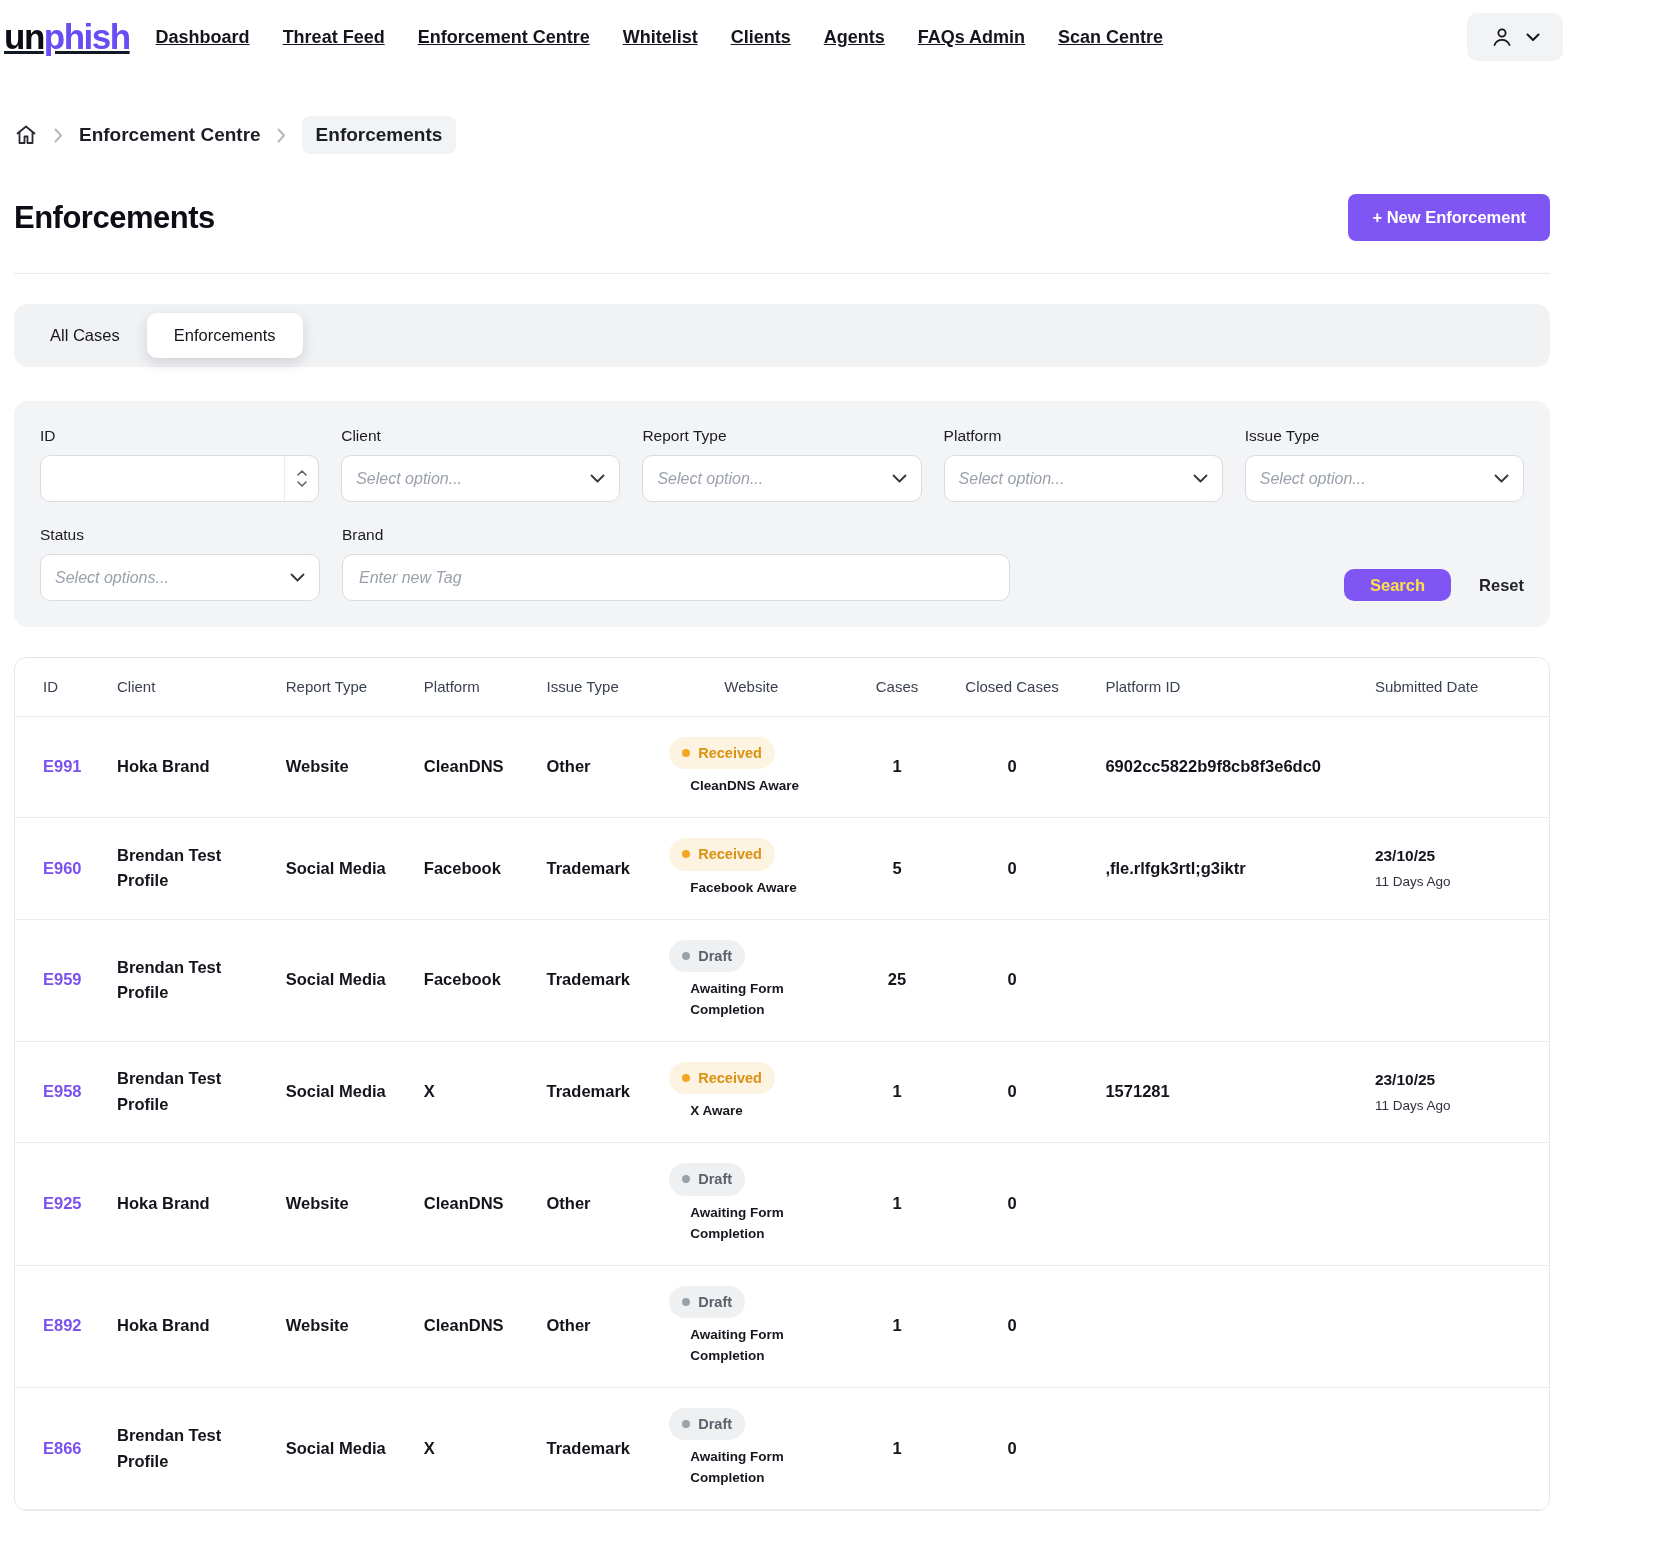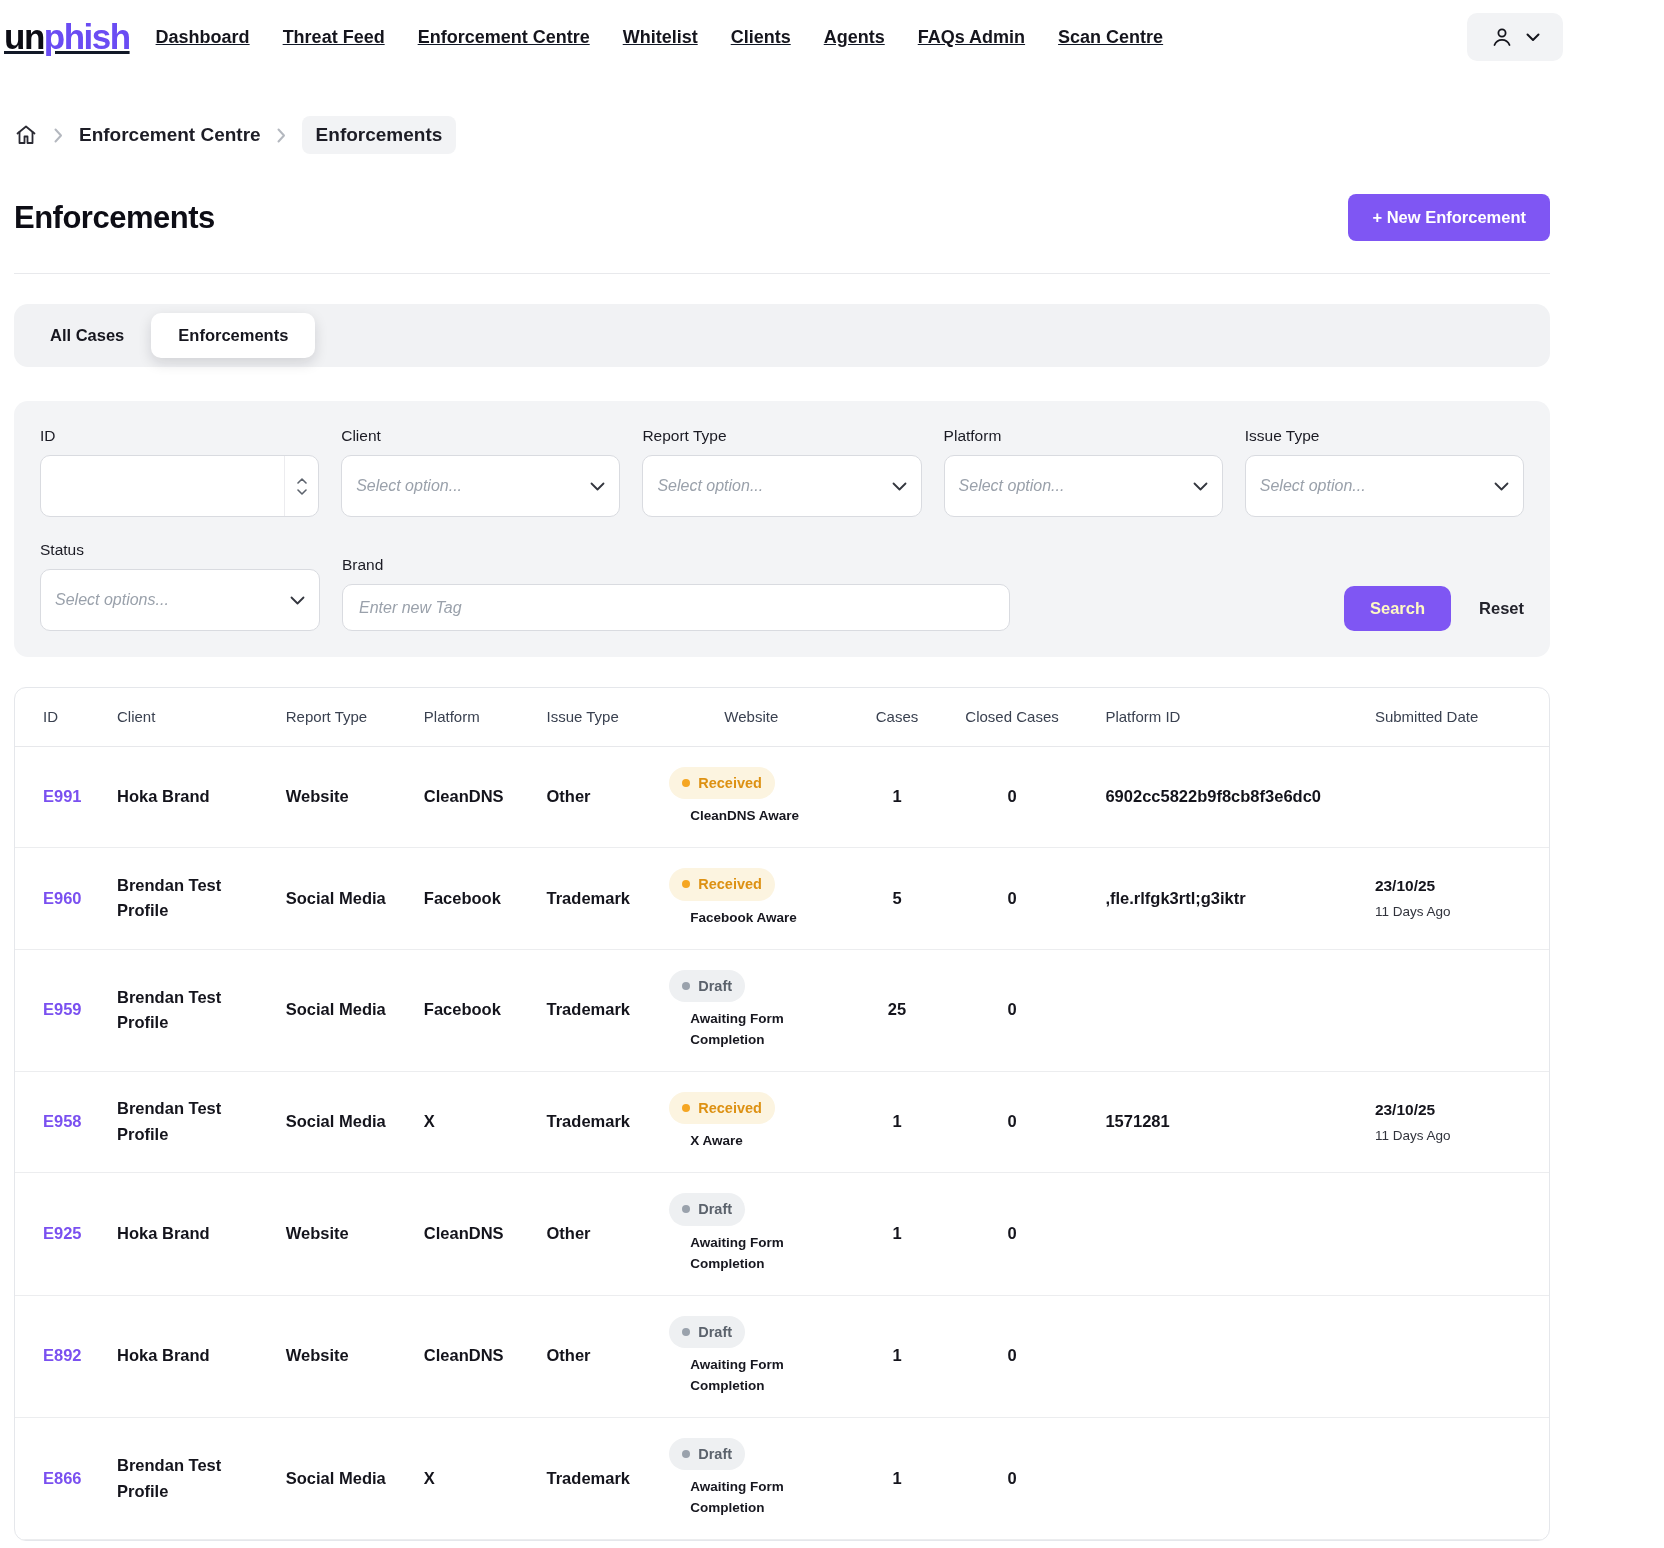--- a/index.html
+++ b/index.html
@@ -38,51 +38,51 @@
   .page-title { font-size:31px; font-weight:800; letter-spacing:-0.5px; color:#0d0d15; }
   .btn-primary {
     background:#7f56f3; color:#fff; border:none; cursor:pointer;
     font-family:inherit; font-size:16.5px; font-weight:600;
     padding:0 24px; height:47px; border-radius:8px;
   }
   .divider { border:none; border-top:1px solid #e8e9ec; margin-top:32px; }
 
   
   .tabbar { margin-top:30px; background:#f1f2f4; border-radius:14px; padding:9px; display:flex; align-items:center; }
-  .tab { padding:13px 27px; font-size:16.5px; font-weight:700; color:#16161e; cursor:pointer; border-radius:10px; }
+  .tab { padding:13px 27px; font-size:16.5px; font-weight:400; color:#16161e; cursor:pointer; border-radius:10px; }
   .tab.active { background:#fff; box-shadow:0 5px 14px rgba(15,15,30,.14); }
 
   
   .filters { margin-top:34px; background:#f3f4f6; border-radius:14px; padding:26px; }
   .filters-row1 { display:grid; grid-template-columns:repeat(5,1fr); gap:22px; }
   .filters-row2 { display:flex; gap:22px; margin-top:24px; align-items:flex-end; }
   .field-label { display:block; font-size:15.5px; font-weight:500; color:#1b1b24; margin-bottom:10px; }
   .control {
-    height:62px; background:#fff; border:1px solid #d9dbe0; border-radius:10px;
+    height:47px; background:#fff; border:1px solid #d9dbe0; border-radius:10px;
     display:flex; align-items:center; padding:0 14px; font-size:16px;
   }
   .control .ph { font-style:italic; color:#9aa1ab; flex:1 1 auto; overflow:hidden; white-space:nowrap; }
   .control.select { cursor:pointer; }
   .num-wrap { padding:0; overflow:hidden; }
   .num-input {
     flex:1 1 auto; height:100%; border:none; outline:none; padding:0 14px;
     font-family:inherit; font-size:16px; min-width:0; background:transparent;
   }
   .spinner { width:34px; height:100%; border-left:1px solid #ececef; display:flex; flex-direction:column; align-items:center; justify-content:center; gap:5px; cursor:pointer; }
   .text-input {
     width:100%; height:47px; background:#fff; border:1px solid #d9dbe0; border-radius:10px;
     padding:0 16px; font-family:inherit; font-size:16px; outline:none;
   }
   .text-input::placeholder { font-style:italic; color:#9aa1ab; }
   .f-status { flex:0 0 280px; }
   .f-tags { flex:0 0 668px; }
   .filters-actions { margin-left:auto; display:flex; align-items:center; gap:28px; }
   .btn-search {
-    background:#7f56f3; color:#fef9c3; border:none; cursor:pointer; font-family:inherit;
-    font-size:16.5px; font-weight:600; height:45px; padding:0 26px; border-radius:10px;
+    background:#7f56f3; color:#fde047; border:none; cursor:pointer; font-family:inherit;
+    font-size:16.5px; font-weight:600; height:32px; padding:0 26px; border-radius:10px;
   }
   .btn-reset { background:none; border:none; cursor:pointer; font-family:inherit; font-size:16.5px; font-weight:600; color:#23232c; }
 
   
   .table-card { margin-top:30px; border:1px solid #e5e7eb; border-radius:12px; overflow:hidden; background:#fff; }
   table { width:100%; border-collapse:collapse; table-layout:fixed; }
   thead th {
     font-size:15px; font-weight:500; color:#3a4150; text-align:left;
     padding:18px 10px; border-bottom:1px solid #e7e8eb; line-height:1.45; vertical-align:middle;
   }

